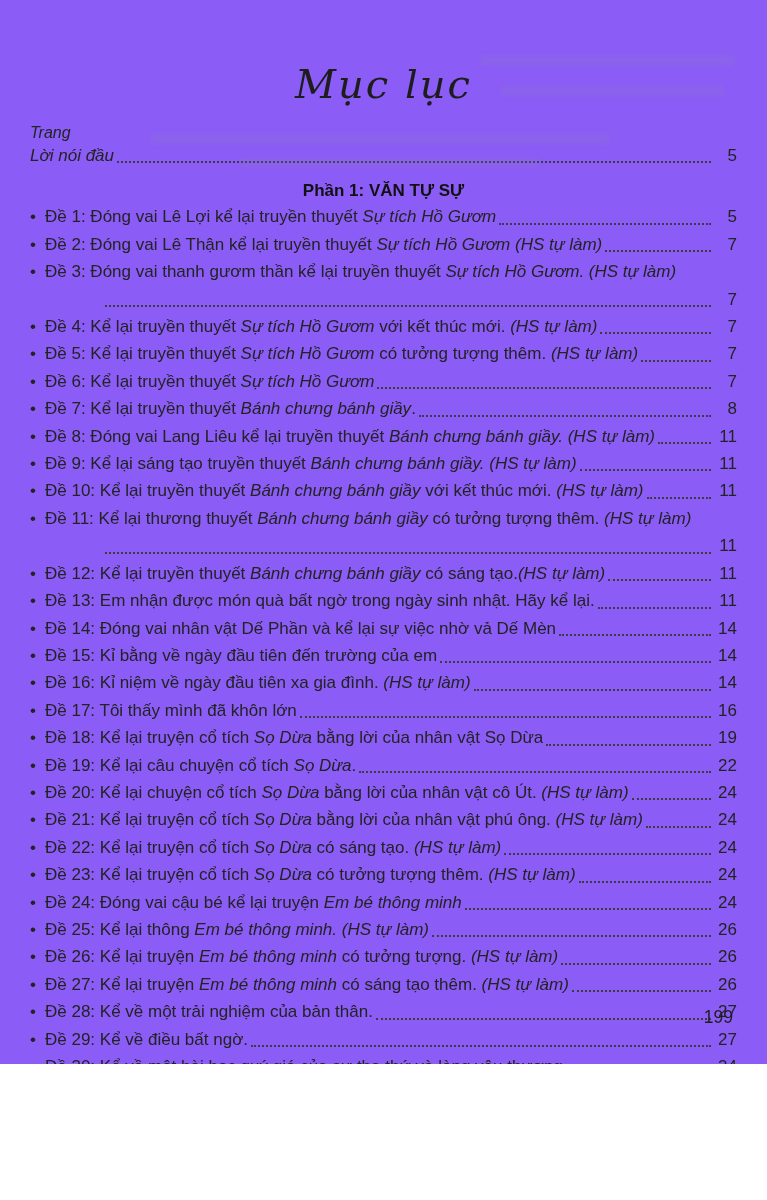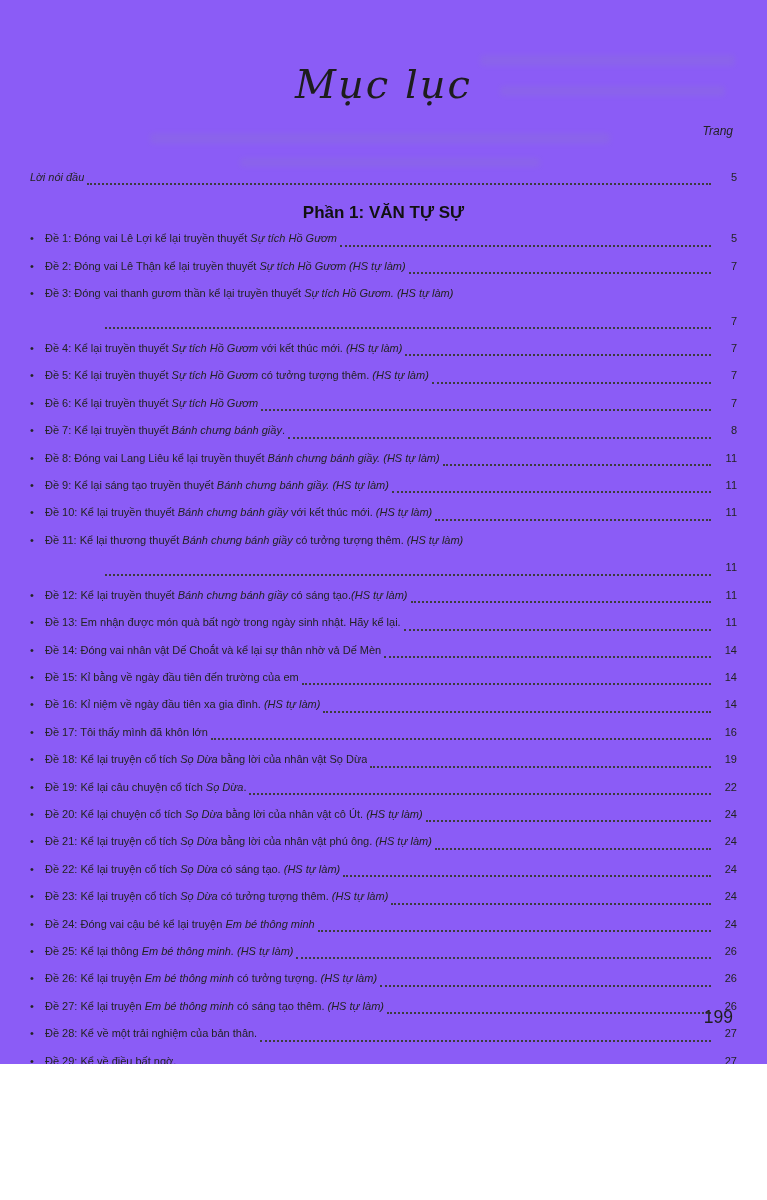--- a/index.html
+++ b/index.html
@@ -27,41 +27,39 @@
     font-style: italic;
     font-weight: 500;
     font-size: 40px;
     line-height: 48px;
     text-align: center;
     letter-spacing: 2px;
     color: #1d1d1d;
     margin-top: 6px;
   }
   .col-label {
-    text-align: right;
     font-style: italic;
-    font-size: 12px;
+    font-size: 16px;
     padding-right: 4px;
     margin-top: 16px;
-    margin-bottom: 26px;
   }
   .front { margin-bottom: 10px; }
   .heading {
     text-align: center;
     font-weight: bold;
     font-size: 17px;
     line-height: 24px;
     color: #111;
     margin-bottom: 0;
   }
   .entry {
     display: flex;
     align-items: flex-end;
     line-height: 27.4px;
-    font-size: 11px;
+    font-size: 17px;
   }
   .it { font-style: italic; }
   .bullet { flex: none; width: 15px; }
   .text { flex: 0 1 auto; white-space: nowrap; overflow: hidden; }
   .dots {
     flex: 1 1 6px;
     min-width: 6px;
     border-bottom: 2px dotted #3c3c3c;
     margin: 0 2px 6px 3px;
   }
@@ -184,21 +182,21 @@
         <span class="pagenum">11</span>
       </div>
       <div class="entry">
         <span class="bullet">•</span>
         <span class="text"><span>Đề 13: Em nhận được món quà bất ngờ trong ngày sinh nhật. Hãy kể lại. </span></span>
         <span class="dots"></span>
         <span class="pagenum">11</span>
       </div>
       <div class="entry">
         <span class="bullet">•</span>
-        <span class="text"><span>Đề 14: Đóng vai nhân vật Dế Choắt và kể lại sự thân nhờ vả Dế Mèn</span></span>
+        <span class="text"><span>Đề 14: Đóng vai nhân vật Dế Phần và kể lại sự việc nhờ vả Dế Mèn</span></span>
         <span class="dots"></span>
         <span class="pagenum">14</span>
       </div>
       <div class="entry">
         <span class="bullet">•</span>
         <span class="text"><span>Đề 15: Kỉ bằng về ngày đầu tiên đến trường của em </span></span>
         <span class="dots"></span>
         <span class="pagenum">14</span>
       </div>
       <div class="entry">

